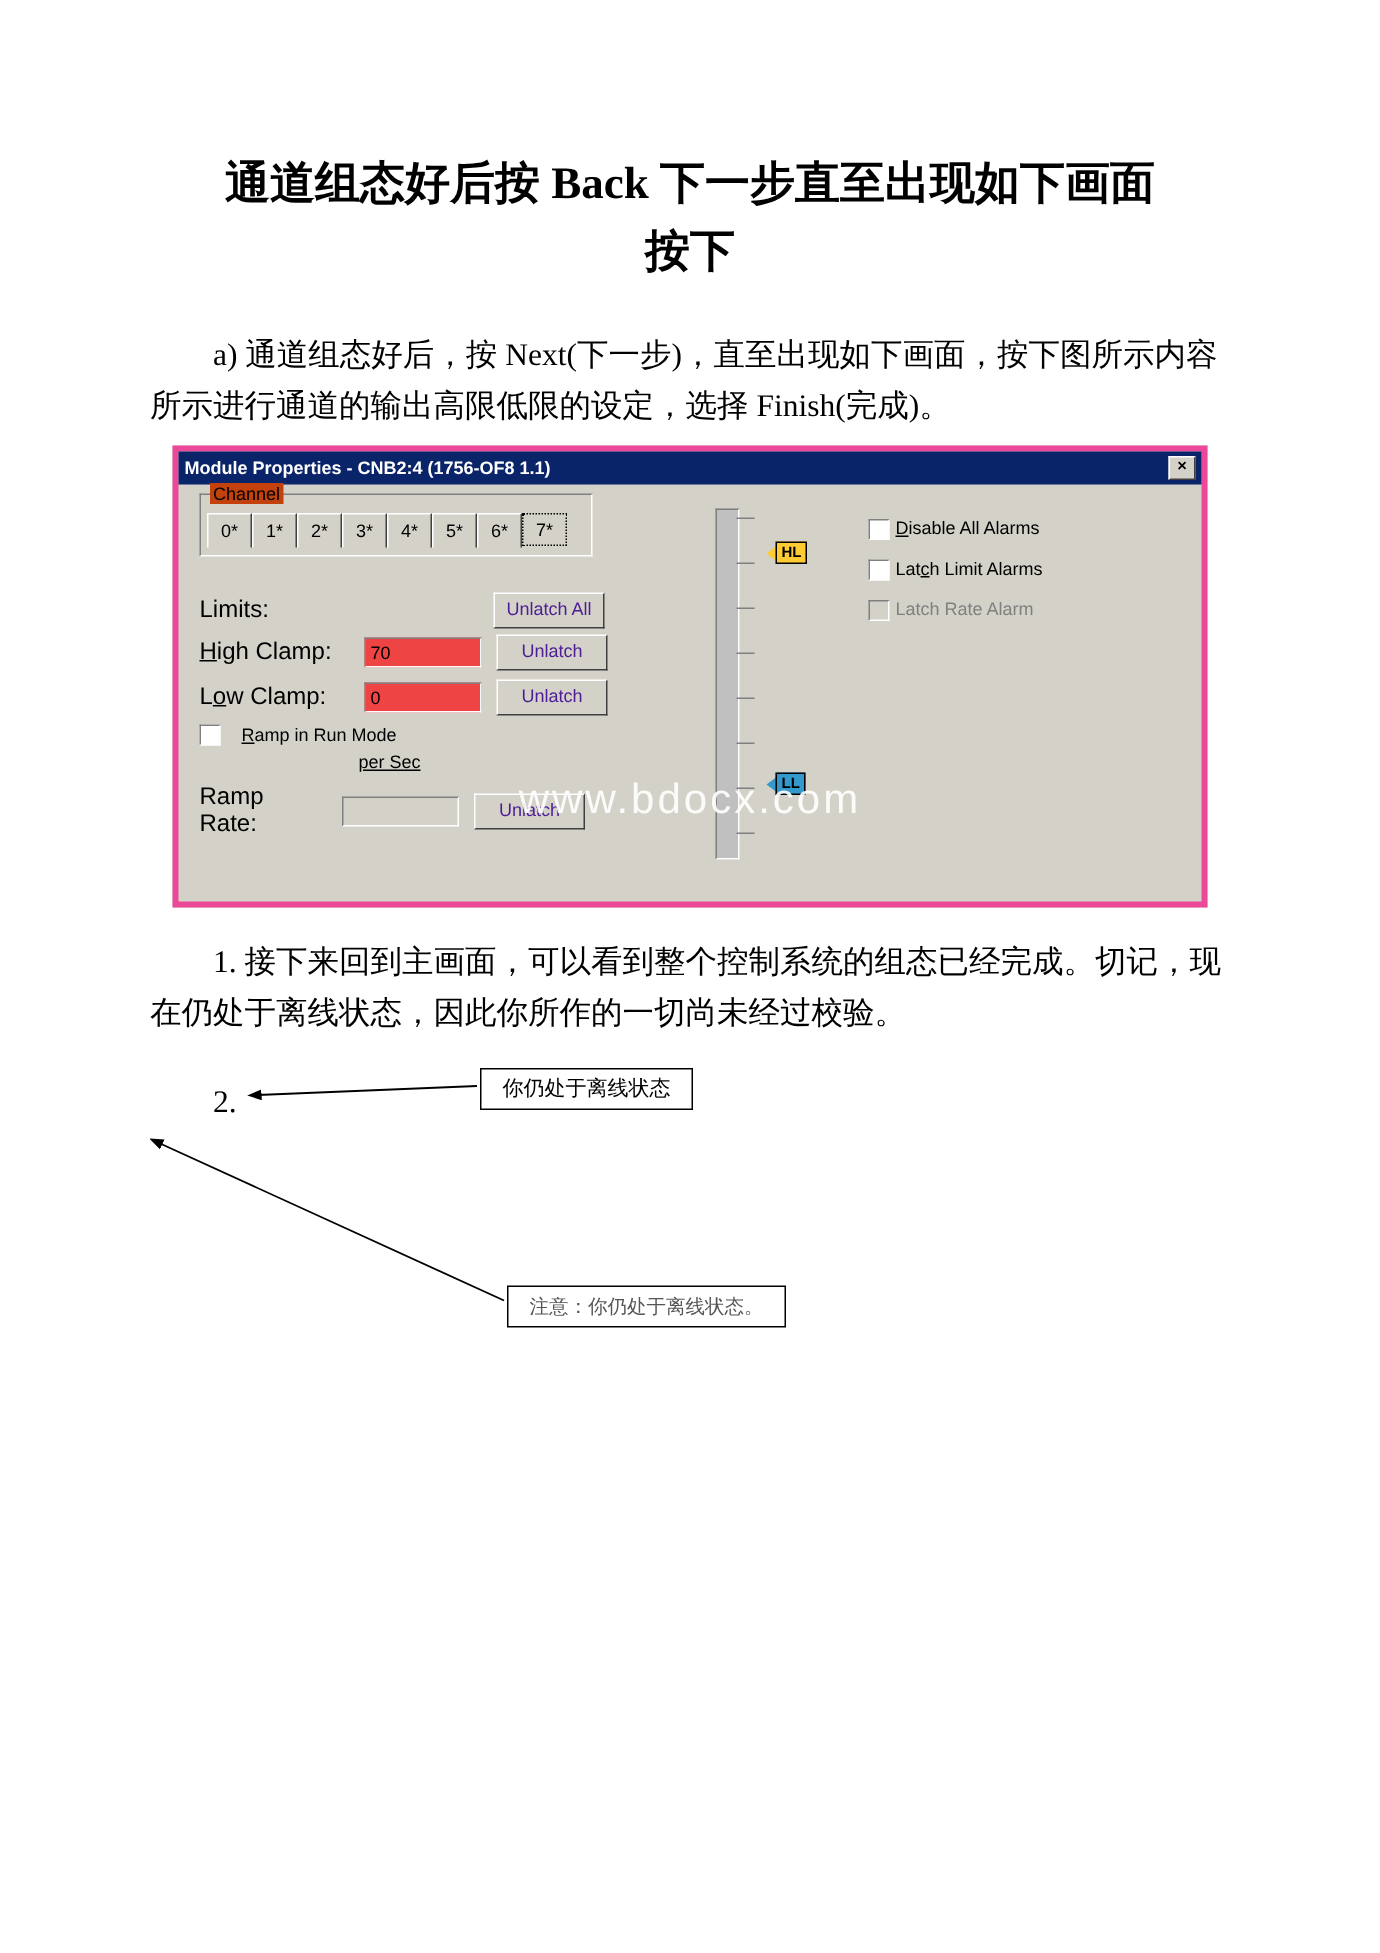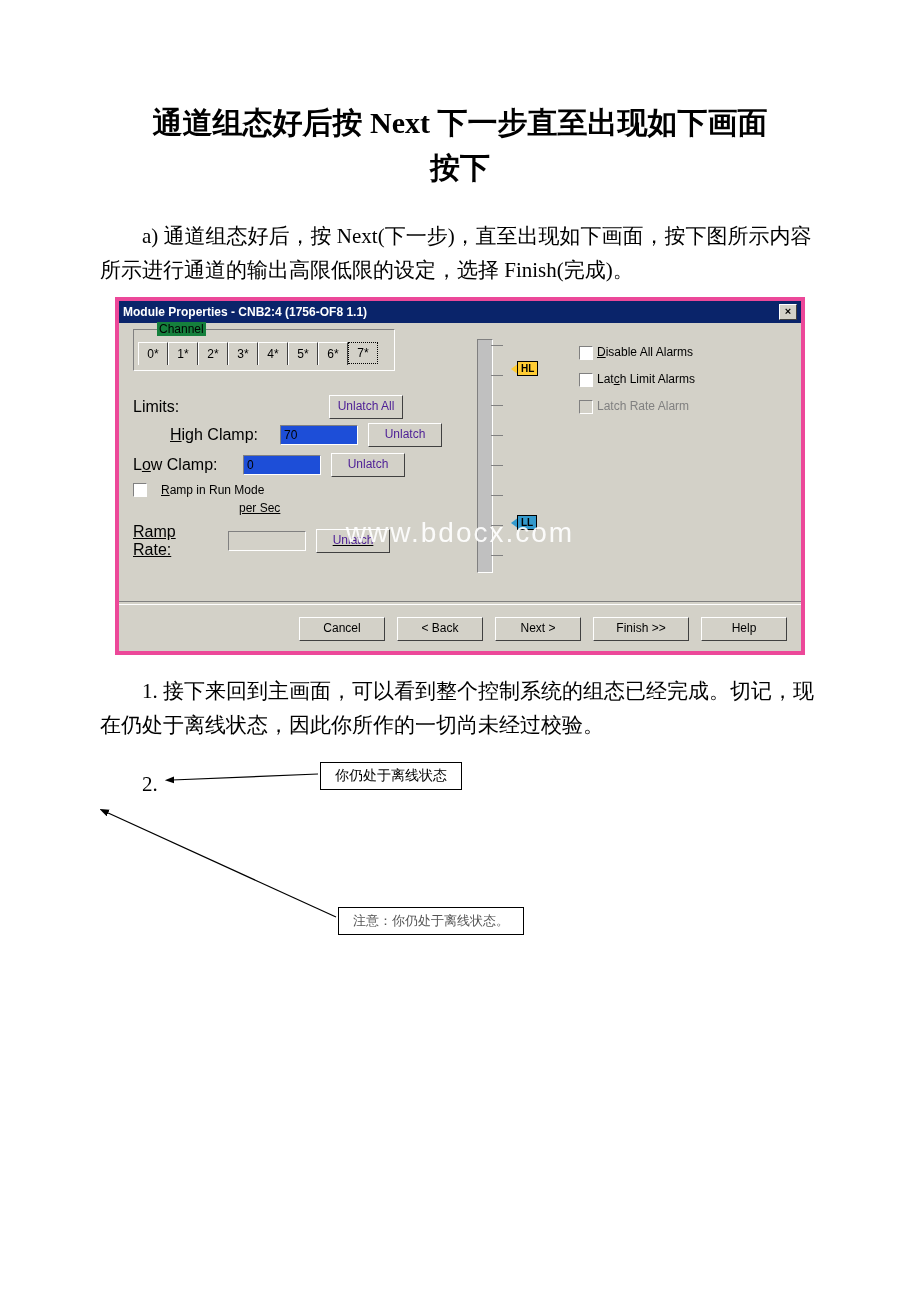--- a/index.html
+++ b/index.html
@@ -70,24 +70,23 @@
     border-right-color: #fff;
     border-bottom-color: #fff;
     position: absolute;
     left: 14px; top: 6px;
     width: 260px; height: 28px;
     padding-top: 12px;
   }
   .group-label {
     position: absolute;
     left: 6px; top: -8px;
-    background: #15803d;
+    background: #c2410c;
     padding: 0 2px;
     font-size: 12px;
-    margin-left: 17px;
   }
   .tabs {
     display: flex;
     gap: 0;
     padding-left: 4px;
   }
   .tab {
     width: 28px;
     height: 22px;
     text-align: center;
@@ -108,21 +107,21 @@
     position: absolute;
     display: flex;
     align-items: center;
     gap: 10px;
   }
   .lbl { width: 100px; font-size: 16px; }
   .txt {
     width: 70px; height: 18px;
     border: 1px solid #808080;
     border-right-color:#fff; border-bottom-color:#fff;
-    background:#1d4ed8;
+    background:#ef4444;
     padding: 0 3px;
     font-size: 12px;
     line-height:18px;
   }
   .txt.disabled { background: #d3d1c8; }
   .btn {
     height: 22px;
     border: 1px solid #fff;
     border-right-color:#404040;
     border-bottom-color:#404040;
@@ -245,21 +244,21 @@
     position:absolute;
     left:0; top:0;
     width:100%; height:100%;
   }
 </style>
 </head>
 <body>
 
 <div class="page">
   <div class="title">
-    <span>通道组态好后按 Next 下一步直至出现如下画面</span><br>
+    <span>通道组态好后按 Back 下一步直至出现如下画面</span><br>
     <span>按下</span>
   </div>
 
   <div class="para">a) 通道组态好后，按 Next(下一步)，直至出现如下画面，按下图所示内容所示进行通道的输出高限低限的设定，选择 Finish(完成)。</div>
 
   <div class="dialog-wrap">
     <div class="dialog">
       <div class="titlebar">
         <span class="titlebar-title">Module Properties - CNB2:4 (1756-OF8 1.1)</span>
         <span class="close-btn">×</span>
@@ -277,38 +276,38 @@
             <div class="tab">6*</div>
             <div class="tab sel">7*</div>
           </div>
         </div>
 
         <div class="row" style="left:14px; top:72px;">
           <span class="lbl">Limits:</span>
           <span style="width:76px;"></span>
           <span class="btn disabled">Unlatch All</span>
         </div>
-        <div class="row" style="left:14px; top:100px;margin-left:37px;">
+        <div class="row" style="left:14px; top:100px;">
           <span class="lbl"><span class="u">H</span>igh Clamp:</span>
           <span class="txt">70</span>
           <span class="btn disabled">Unlatch</span>
         </div>
         <div class="row" style="left:14px; top:130px;">
           <span class="lbl">L<span class="u">o</span>w Clamp:</span>
           <span class="txt">0</span>
           <span class="btn disabled">Unlatch</span>
         </div>
         <div class="row" style="left:14px; top:160px;">
           <span class="chk"></span>
           <span class="chklbl"><span class="u">R</span>amp in Run Mode</span>
         </div>
         <div class="row" style="left:120px; top:178px;text-decoration:underline;">
           <span class="chklbl">per Sec</span>
         </div>
-        <div class="row" style="left:14px; top:200px;text-decoration:underline;">
+        <div class="row" style="left:14px; top:200px;">
           <span class="lbl" style="width:85px;">Ramp Rate:</span>
           <span class="txt disabled" style="width:70px;"></span>
           <span class="btn disabled">Unlatch</span>
         </div>
 
         <div class="gauge">
           <div class="gauge-bar"></div>
           <div class="tick" style="top:6px;"></div>
           <div class="tick" style="top:36px;"></div>
           <div class="tick" style="top:66px;"></div>
@@ -323,30 +322,20 @@
           <div class="marker ll">LL</div>
         </div>
 
         <div class="right-checks">
           <div><span class="chk"></span><span class="chklbl"><span class="u">D</span>isable All Alarms</span></div>
           <div><span class="chk"></span><span class="chklbl">Lat<span class="u">c</span>h Limit Alarms</span></div>
           <div><span class="chk" style="background:#d3d1c8;"></span><span class="chklbl disabled">Latch Rate Alarm</span></div>
         </div>
 
         <div class="watermark">www.bdocx.com</div>
-      </div>
-      <div style="position:relative; height:50px;">
-        <div class="sep"></div>
-        <div class="btn-row">
-          <span class="btn">Cancel</span>
-          <span class="btn">&lt; Back</span>
-          <span class="btn">Next &gt;</span>
-          <span class="btn finish">Finish &gt;&gt;</span>
-          <span class="btn">Help</span>
-        </div>
       </div>
     </div>
   </div>
 
   <div class="para">1. 接下来回到主画面，可以看到整个控制系统的组态已经完成。切记，现在仍处于离线状态，因此你所作的一切尚未经过校验。</div>
 
   <div class="callouts">
     <span class="num2">2.</span>
     <div class="box box1">你仍处于离线状态</div>
     <div class="box box2">注意：你仍处于离线状态。</div>

